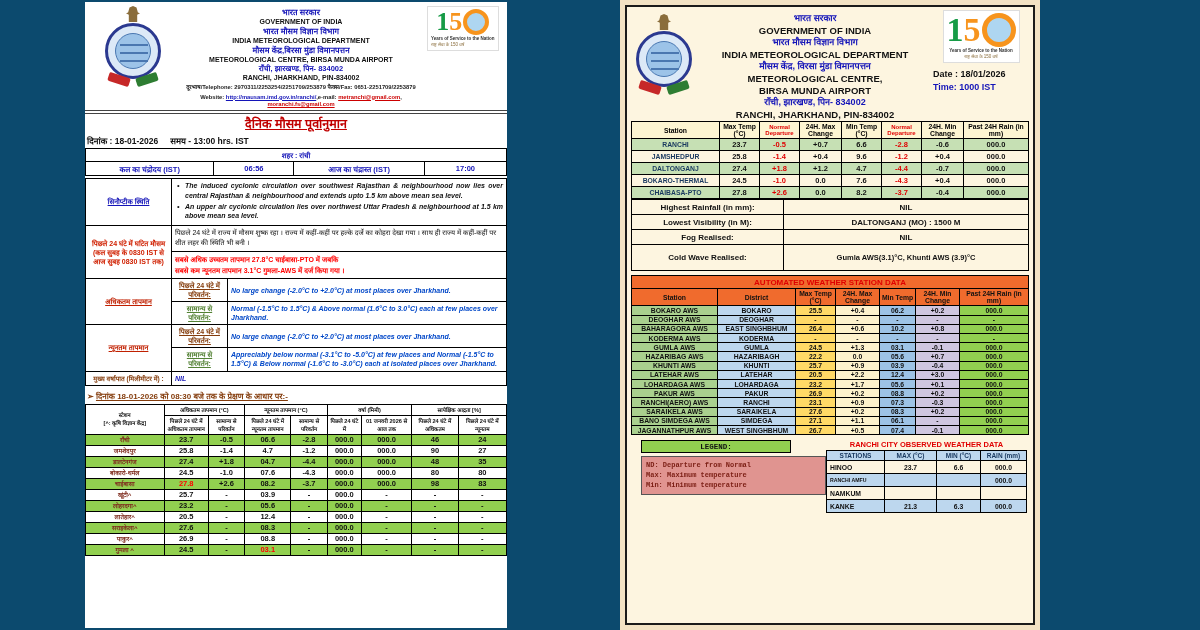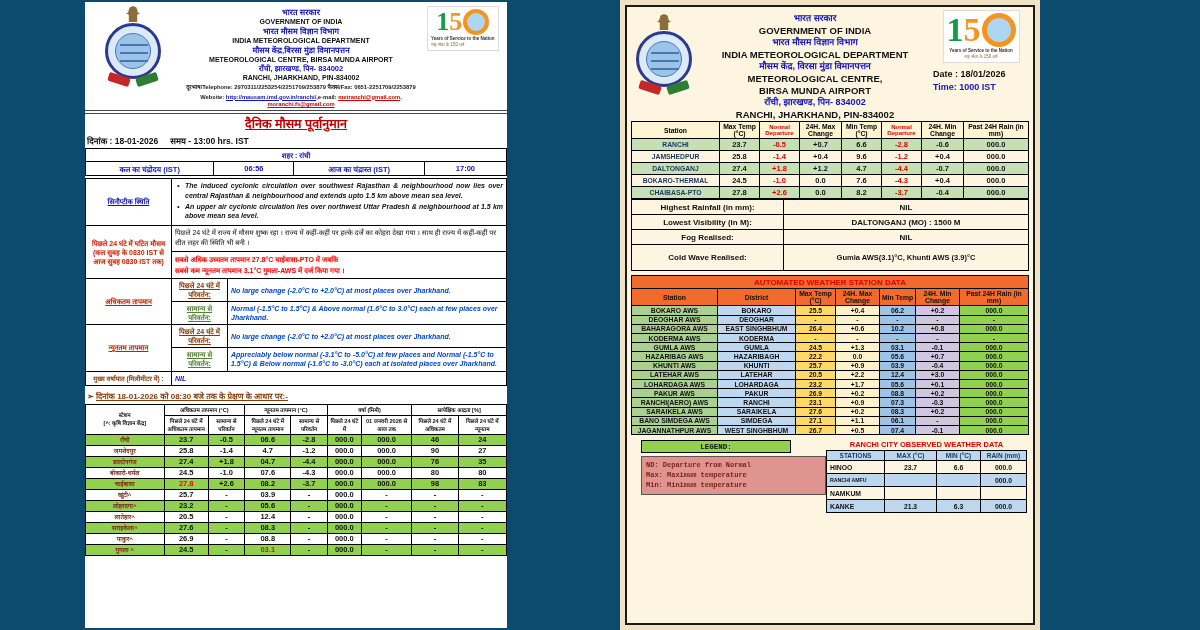--- a/index.html
+++ b/index.html
@@ -318,21 +318,21 @@
             <td>27</td>
           </tr>
           <tr>
             <td>डालटेनगंज</td>
             <td>27.4</td>
             <td>+1.8</td>
             <td>04.7</td>
             <td>-4.4</td>
             <td>000.0</td>
             <td>000.0</td>
-            <td>76</td>
+            <td>48</td>
             <td>35</td>
           </tr>
           <tr>
             <td>बोकारो-थर्मल</td>
             <td>24.5</td>
             <td>-1.0</td>
             <td>07.6</td>
             <td>-4.3</td>
             <td>000.0</td>
             <td>000.0</td>

